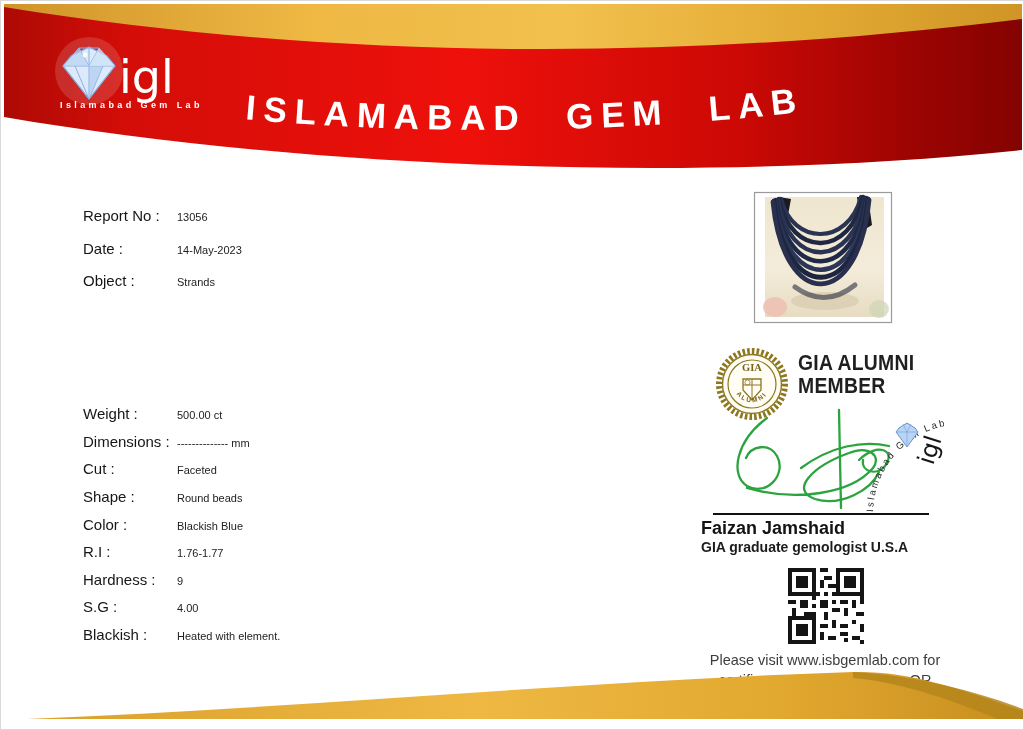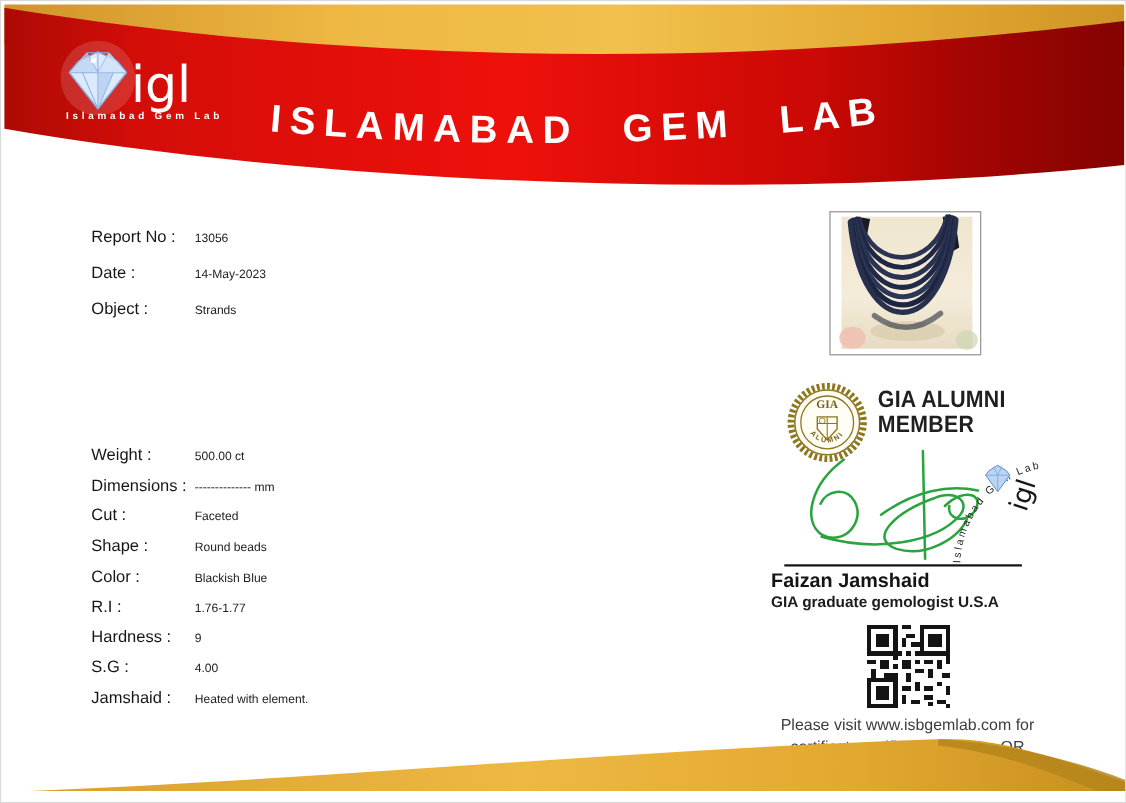--- a/index.html
+++ b/index.html
@@ -114,21 +114,21 @@
   </div>
   <div class="row" style="top:570px">
     <span class="lbl">Hardness :</span>
     <span class="val">9</span>
   </div>
   <div class="row" style="top:597px">
     <span class="lbl">S.G :</span>
     <span class="val">4.00</span>
   </div>
   <div class="row" style="top:625px">
-    <span class="lbl">Jamshaid :</span>
+    <span class="lbl">Blackish :</span>
     <span class="val">Heated with element.</span>
   </div>
 
   <svg class="abs" style="left:752px;top:190px" width="140" height="133" viewBox="0 0 140 133">
     <rect x="1.5" y="1.5" width="137" height="130" fill="#ffffff" stroke="#9a9a9a" stroke-width="1.2"></rect>
     <defs>
       <linearGradient id="photoBg" x1="0" y1="0" x2="0" y2="1">
         <stop offset="0" stop-color="#efe6cf"></stop>
           <stop offset=".6" stop-color="#f4ecda"></stop>
         <stop offset="1" stop-color="#e7dcc2"></stop>

